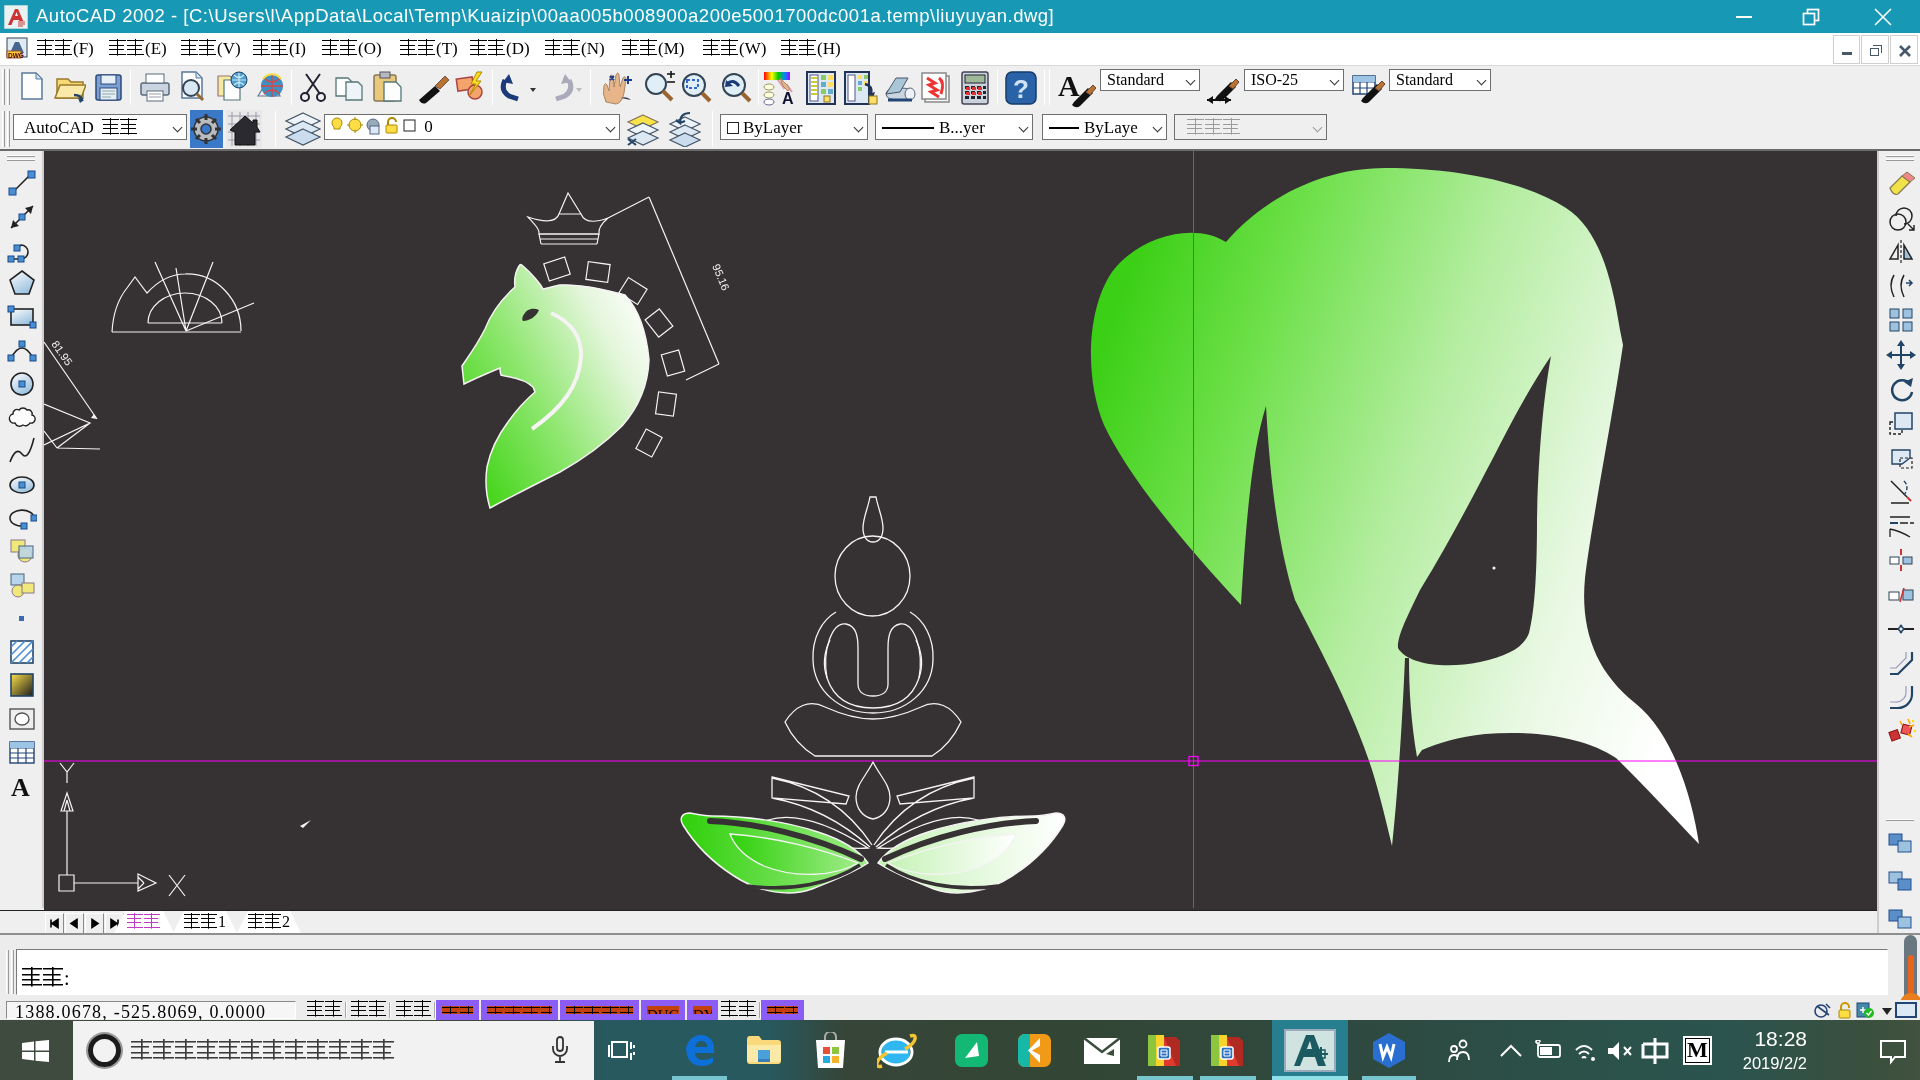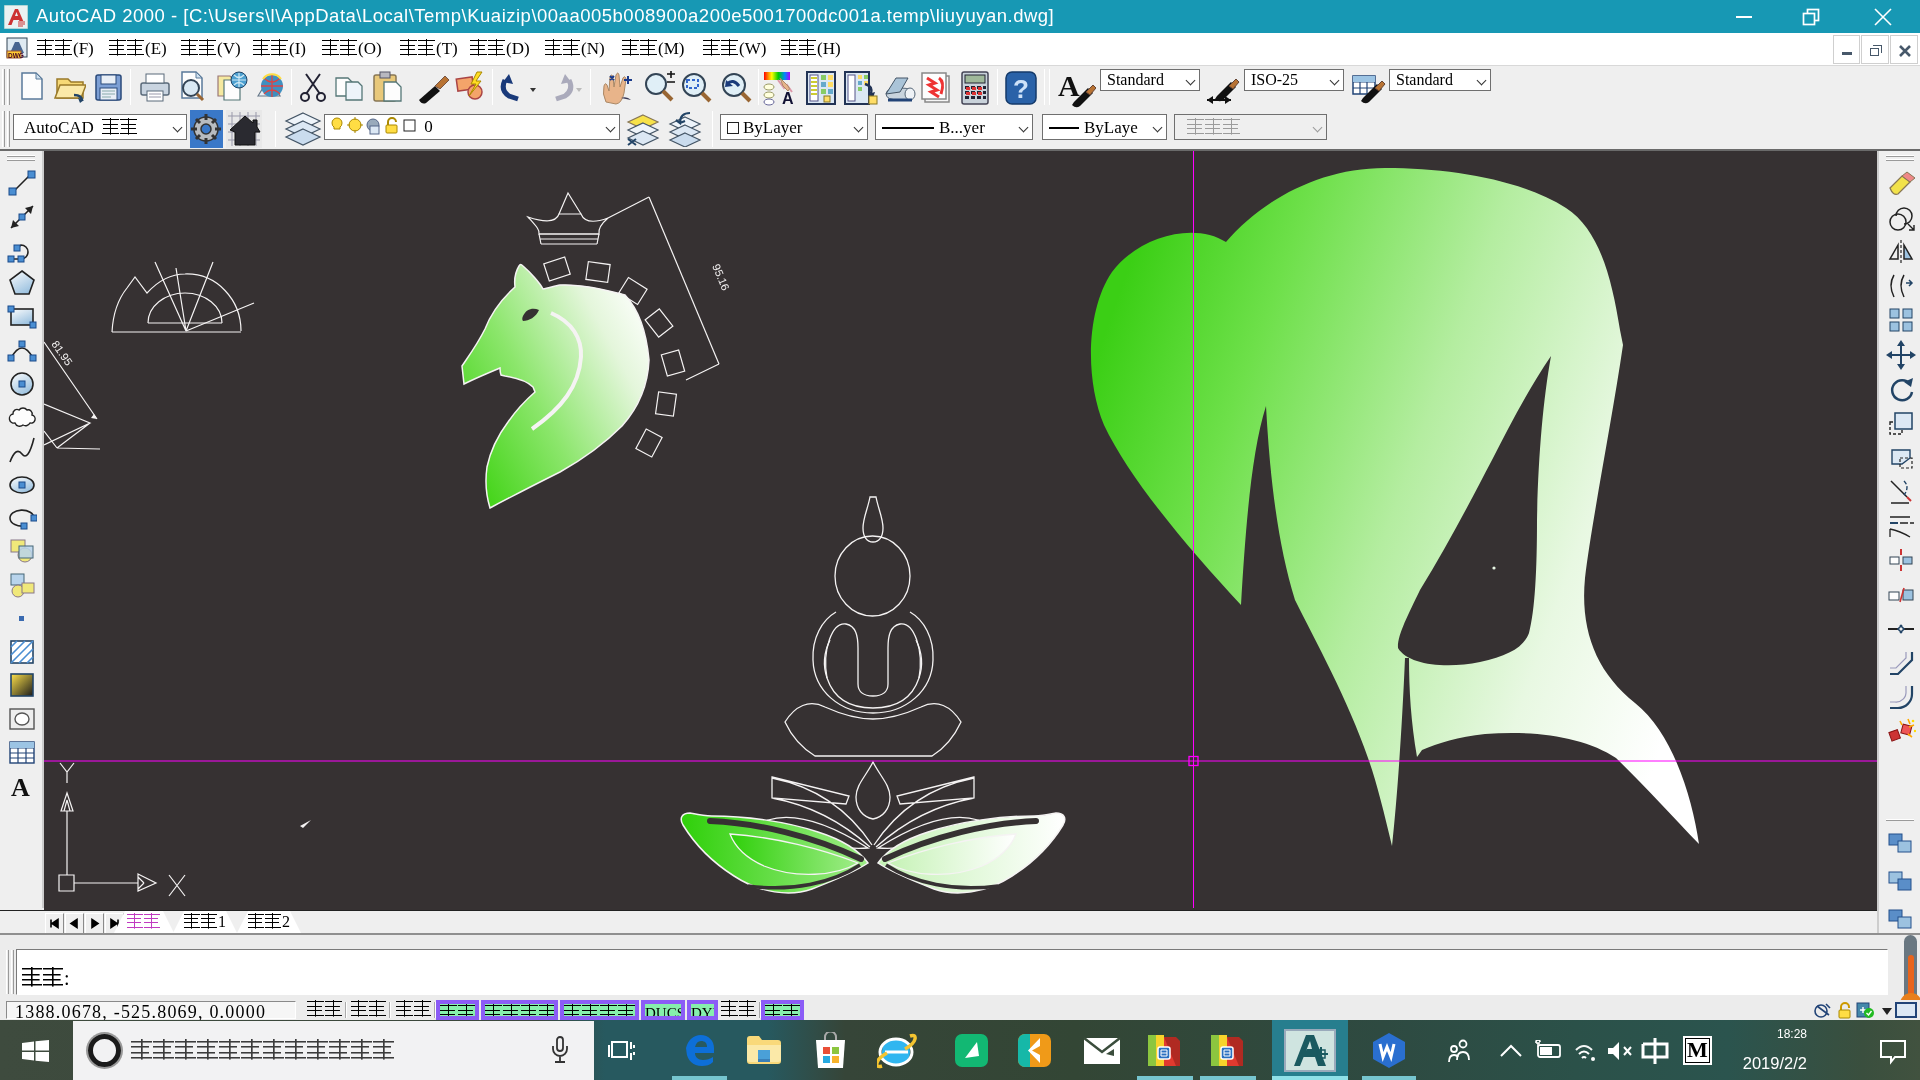--- a/index.html
+++ b/index.html
@@ -11,32 +11,32 @@
 linear-gradient(currentColor,currentColor),
 linear-gradient(currentColor,currentColor);
 background-position:50% 0,0 8%,6% 36%,6% 64%,0 94%;
 background-size:8% 98%,100% 7.5%,88% 7.5%,88% 7.5%,100% 7.5%;
 background-repeat:no-repeat;margin-right:1px}
 .combo{position:absolute;background:#fff;border:1px solid #6f6f6f;font:16px "Liberation Serif",serif;color:#000;overflow:hidden;white-space:nowrap}
 .combo .arr{position:absolute;right:5px;top:7px;width:7px;height:7px;border-right:1.6px solid #333;border-bottom:1.6px solid #333;transform:rotate(45deg)}
 .ic{position:absolute}
 .sep1{position:absolute;width:1px;background:#b9b9b9;border-right:1px solid #fff}
 .sb{position:absolute;font:17px "Liberation Serif",serif;color:#000;text-align:center;line-height:19px;overflow:hidden;white-space:nowrap}
-.sbp{border:4px solid #8b5cf6;background:#86efac}
+.sbp{border:6px solid #8b5cf6;background:#c2410c}
 .tab{position:absolute;height:24px;background:#fff;border:1px solid #3a3a3a;border-top:none;font:16px "Liberation Serif",serif;text-align:center;line-height:22px}
 </style></head><body>
 
 <div class="abs" style="left:0;top:0;width:1920px;height:33px;background:#1798b4">
  <svg class="abs" style="left:4px;top:5px" width="24" height="24" viewBox="0 0 24 24">
   <rect x="0" y="0" width="24" height="24" fill="#e9f2f2" stroke="#7bb" stroke-width="1"></rect>
   <path d="M4 20 L11 4 L14 4 L21 20 L17 20 L15 15 L9 15 L11 11 L14 11 L12.5 7 L7.5 20 Z" fill="#c33"></path>
   <rect x="13" y="16" width="9" height="7" fill="#e9f2f2"></rect>
   <path d="M14 17 h7 M14 19 h7 M14 21 h5" stroke="#c33" stroke-width="1.2"></path>
  </svg>
- <div class="abs" style="left:36px;top:5px;font-size:18.5px;color:#fff;letter-spacing:0.5px">AutoCAD 2000 - [C:\Users\l\AppData\Local\Temp\Kuaizip\00aa005b008900a200e5001700dc001a.temp\liuyuyan.dwg]</div>
+ <div class="abs" style="left:36px;top:5px;font-size:18.5px;color:#fff;letter-spacing:0.5px">AutoCAD 2002 - [C:\Users\l\AppData\Local\Temp\Kuaizip\00aa005b008900a200e5001700dc001a.temp\liuyuyan.dwg]</div>
  <div class="abs" style="left:1736px;top:16px;width:16px;height:2px;background:#fff"></div>
  <svg class="abs" style="left:1802px;top:8px" width="19" height="19" viewBox="0 0 19 19">
       <rect x="5.5" y="1.5" width="11" height="11" fill="none" stroke="#fff" stroke-width="1.7"></rect>
       <rect x="1.5" y="5.5" width="11" height="11" fill="#1798b4" stroke="#fff" stroke-width="1.7"></rect>
     </svg>
  <svg class="abs" style="left:1874px;top:8px" width="18" height="18" viewBox="0 0 18 18">
       <path d="M1 1 L17 17 M17 1 L1 17" stroke="#fff" stroke-width="1.6"></path>
     </svg>
 </div>
 
@@ -884,18 +884,18 @@
     </svg>
     <svg class="abs" style="left:1606px;top:19px" width="30" height="24" viewBox="0 0 30 24">
       <path d="M2 9 h5 l6 -6 v18 l-6 -6 h-5z" fill="#fff"></path>
       <path d="M18 8 l7 8 M25 8 l-7 8" stroke="#fff" stroke-width="2"></path>
     </svg>
     <svg class="abs" style="left:1641px;top:17px" width="28" height="28" viewBox="0 0 28 28">
       <path d="M14 1 v26 M2 7 h24 v13 h-24 v-13" fill="none" stroke="#fff" stroke-width="3"></path>
     </svg>
     <div class="abs" style="left:1683px;top:16px;width:29px;height:29px;background:#fff"></div>
     <div class="abs" style="left:1685px;top:18px;width:25px;height:25px;background:#fff;border:1.5px solid #000;font:bold 22px 'Liberation Serif',serif;color:#000;text-align:center;line-height:22px">M</div>
-    <div class="abs" style="left:1737px;top:7px;width:70px;font-size:12px;color:#fff;text-align:right">18:28</div>
+    <div class="abs" style="left:1737px;top:7px;width:70px;font-size:21px;color:#fff;text-align:right">18:28</div>
     <div class="abs" style="left:1717px;top:34px;width:90px;font-size:16.5px;color:#fff;text-align:right">2019/2/2</div>
     <svg class="abs" style="left:1879px;top:19px" width="28" height="26" viewBox="0 0 28 26">
       <path d="M2 2 h24 v16 h-10 l-4 5 v-5 h-10z" fill="none" stroke="#fff" stroke-width="2"></path>
     </svg>
   </div>
 
 </body></html>

